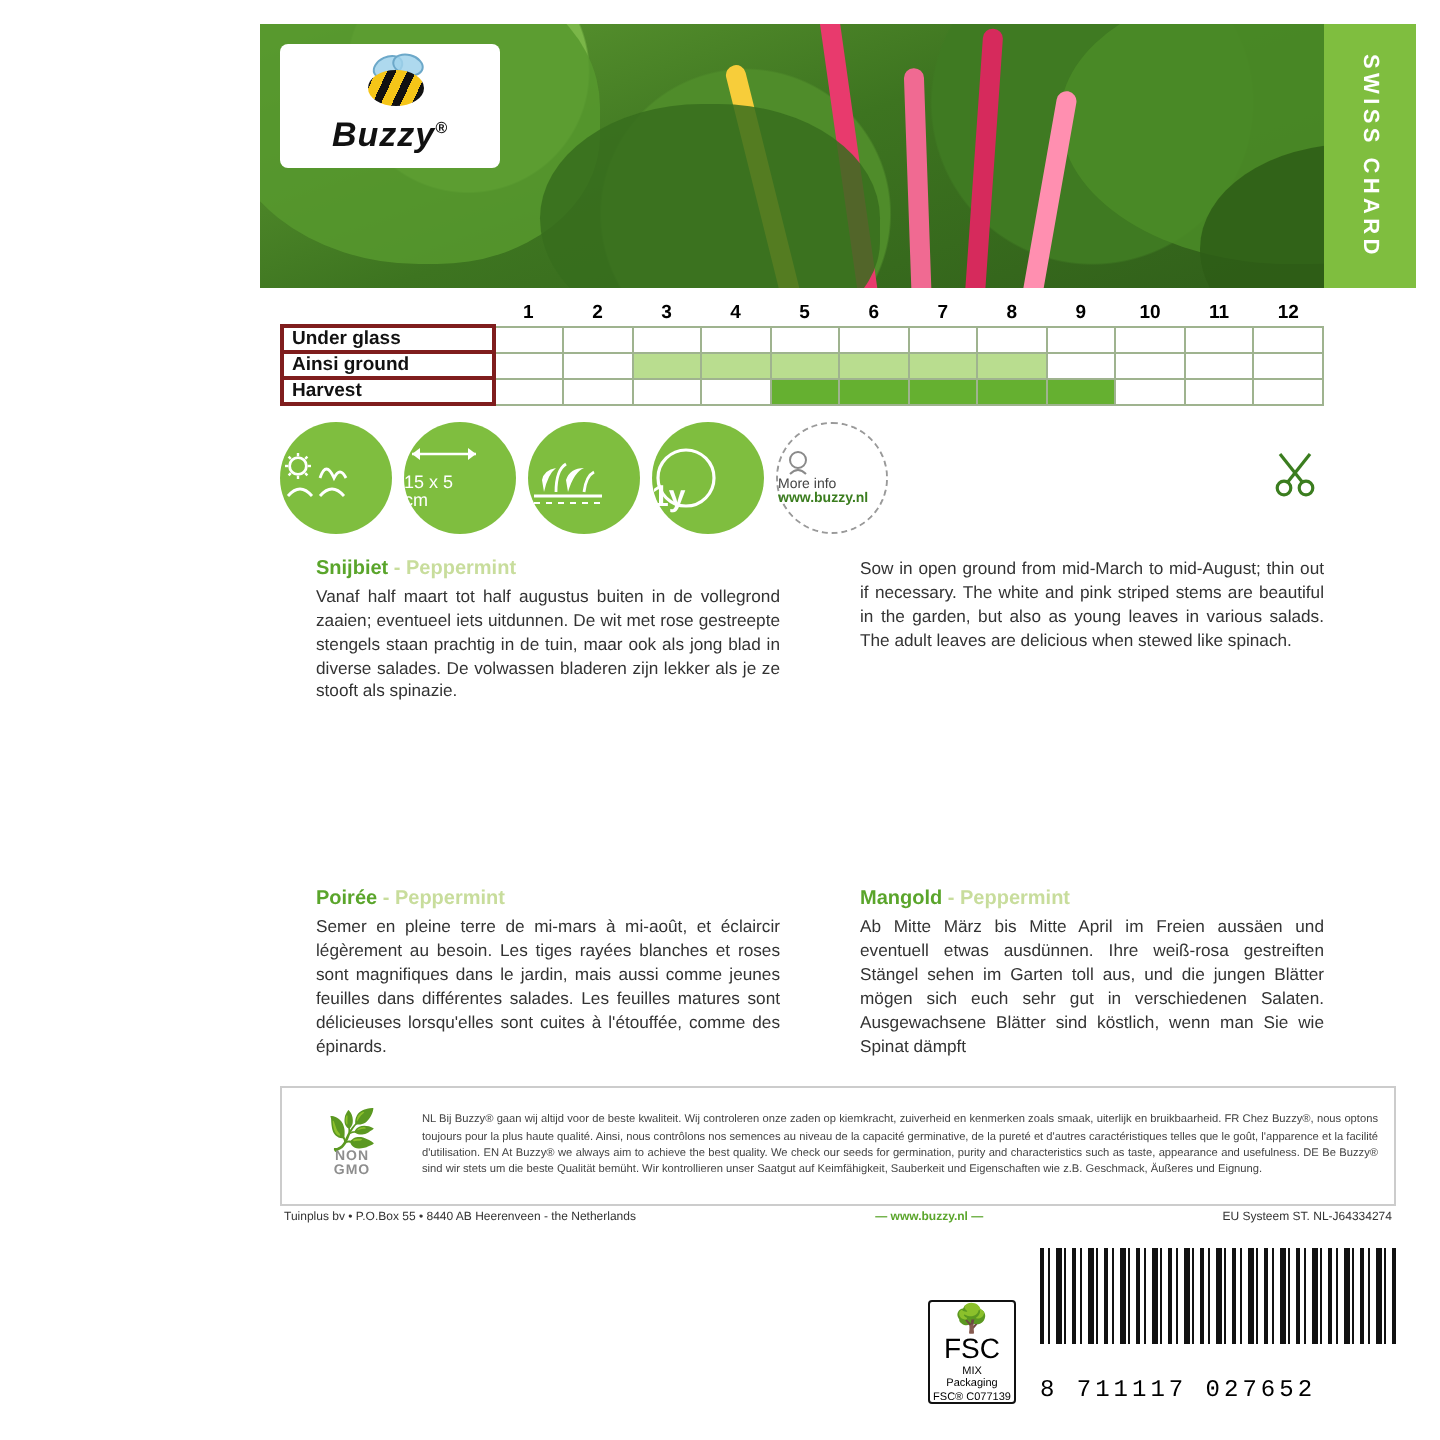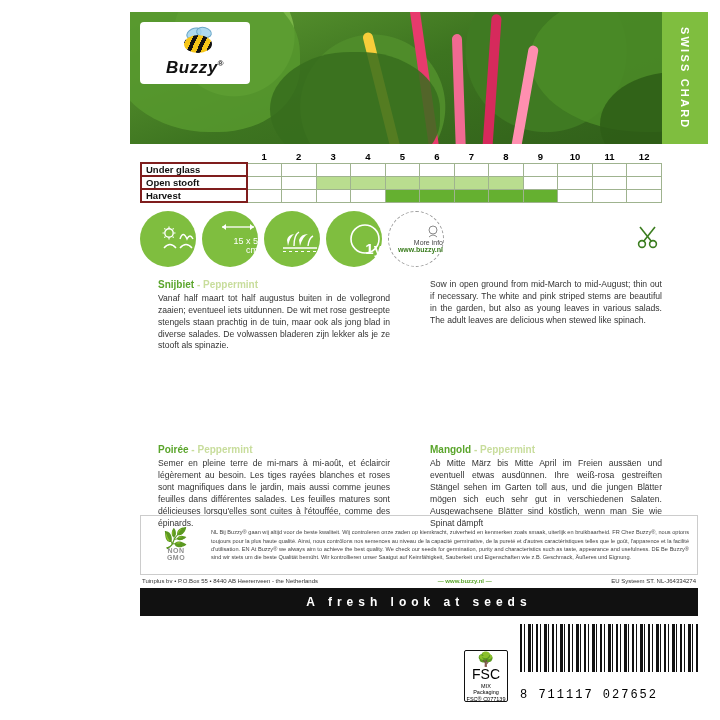--- a/index.html
+++ b/index.html
@@ -106,21 +106,21 @@
   td.light { background:#b9dd8f; }
   td.dark  { background:#65b030; }
 
   
   .picto {
     display:flex; gap:6px; padding:8px 46px 8px 10px; align-items:center;
   }
   .pic {
     width:56px; height:56px; border-radius:50%;
     background:#7fbe3f; color:#fff;
-    display:flex; flex-direction:column; align-items:flex-end; justify-content:center;
+    display:flex; flex-direction:column; align-items:flex-start; justify-content:center;
     font-size:9px; text-align:center; line-height:1.05;
     position:relative; flex:0 0 auto;
   }
   .pic svg { display:block; }
   .pic.info {
     background:#ffffff; color:#444; border:1px dashed #9a9a9a;
     font-size:7px;
   }
   .pic.info b { color:#3b7d1f; font-size:7px; }
   .scissors { margin-left:auto; color:#3b7d1f; }
@@ -244,21 +244,21 @@
         <td class="cell"></td>
             <td class="cell"></td>
             <td class="cell"></td>
             <td class="cell"></td>
         <td class="cell"></td>
             <td class="cell"></td>
             <td class="cell"></td>
             <td class="cell"></td>
       </tr>
       <tr>
-        <td class="lbl">Open stooft</td>
+        <td class="lbl">Ainsi ground</td>
         <td class="cell"></td>
             <td class="cell"></td>
         <td class="cell light"></td>
             <td class="cell light"></td>
             <td class="cell light"></td>
         <td class="cell light"></td>
             <td class="cell light"></td>
             <td class="cell light"></td>
         <td class="cell"></td>
             <td class="cell"></td>
@@ -394,23 +394,20 @@
       </div>
       <div class="legal-text">NL Bij Buzzy® gaan wij altijd voor de beste kwaliteit. Wij controleren onze zaden op kiemkracht, zuiverheid en kenmerken zoals smaak, uiterlijk en bruikbaarheid. FR Chez Buzzy®, nous optons toujours pour la plus haute qualité. Ainsi, nous contrôlons nos semences au niveau de la capacité germinative, de la pureté et d'autres caractéristiques telles que le goût, l'apparence et la facilité d'utilisation. EN At Buzzy® we always aim to achieve the best quality. We check our seeds for germination, purity and characteristics such as taste, appearance and usefulness. DE Be Buzzy® sind wir stets um die beste Qualität bemüht. Wir kontrollieren unser Saatgut auf Keimfähigkeit, Sauberkeit und Eigenschaften wie z.B. Geschmack, Äußeres und Eignung.</div>
     </div>
 
     <div class="addrrow">
       <span>Tuinplus bv • P.O.Box 55 • 8440 AB Heerenveen - the Netherlands</span>
       <span class="mid">— www.buzzy.nl —</span>
       <span>EU Systeem ST.  NL-J64334274</span>
     </div>
 
-    <div class="blackbar">
-      <span>A fresh look at seeds</span>
-    </div>
 
     <div class="bottom">
       <div class="fsc">
         <div class="tree">🌳</div>
         <div class="f">FSC</div>
         <div>MIX</div>
         <div>Packaging</div>
         <div>FSC® C077139</div>
       </div>
       <div class="barcode">

